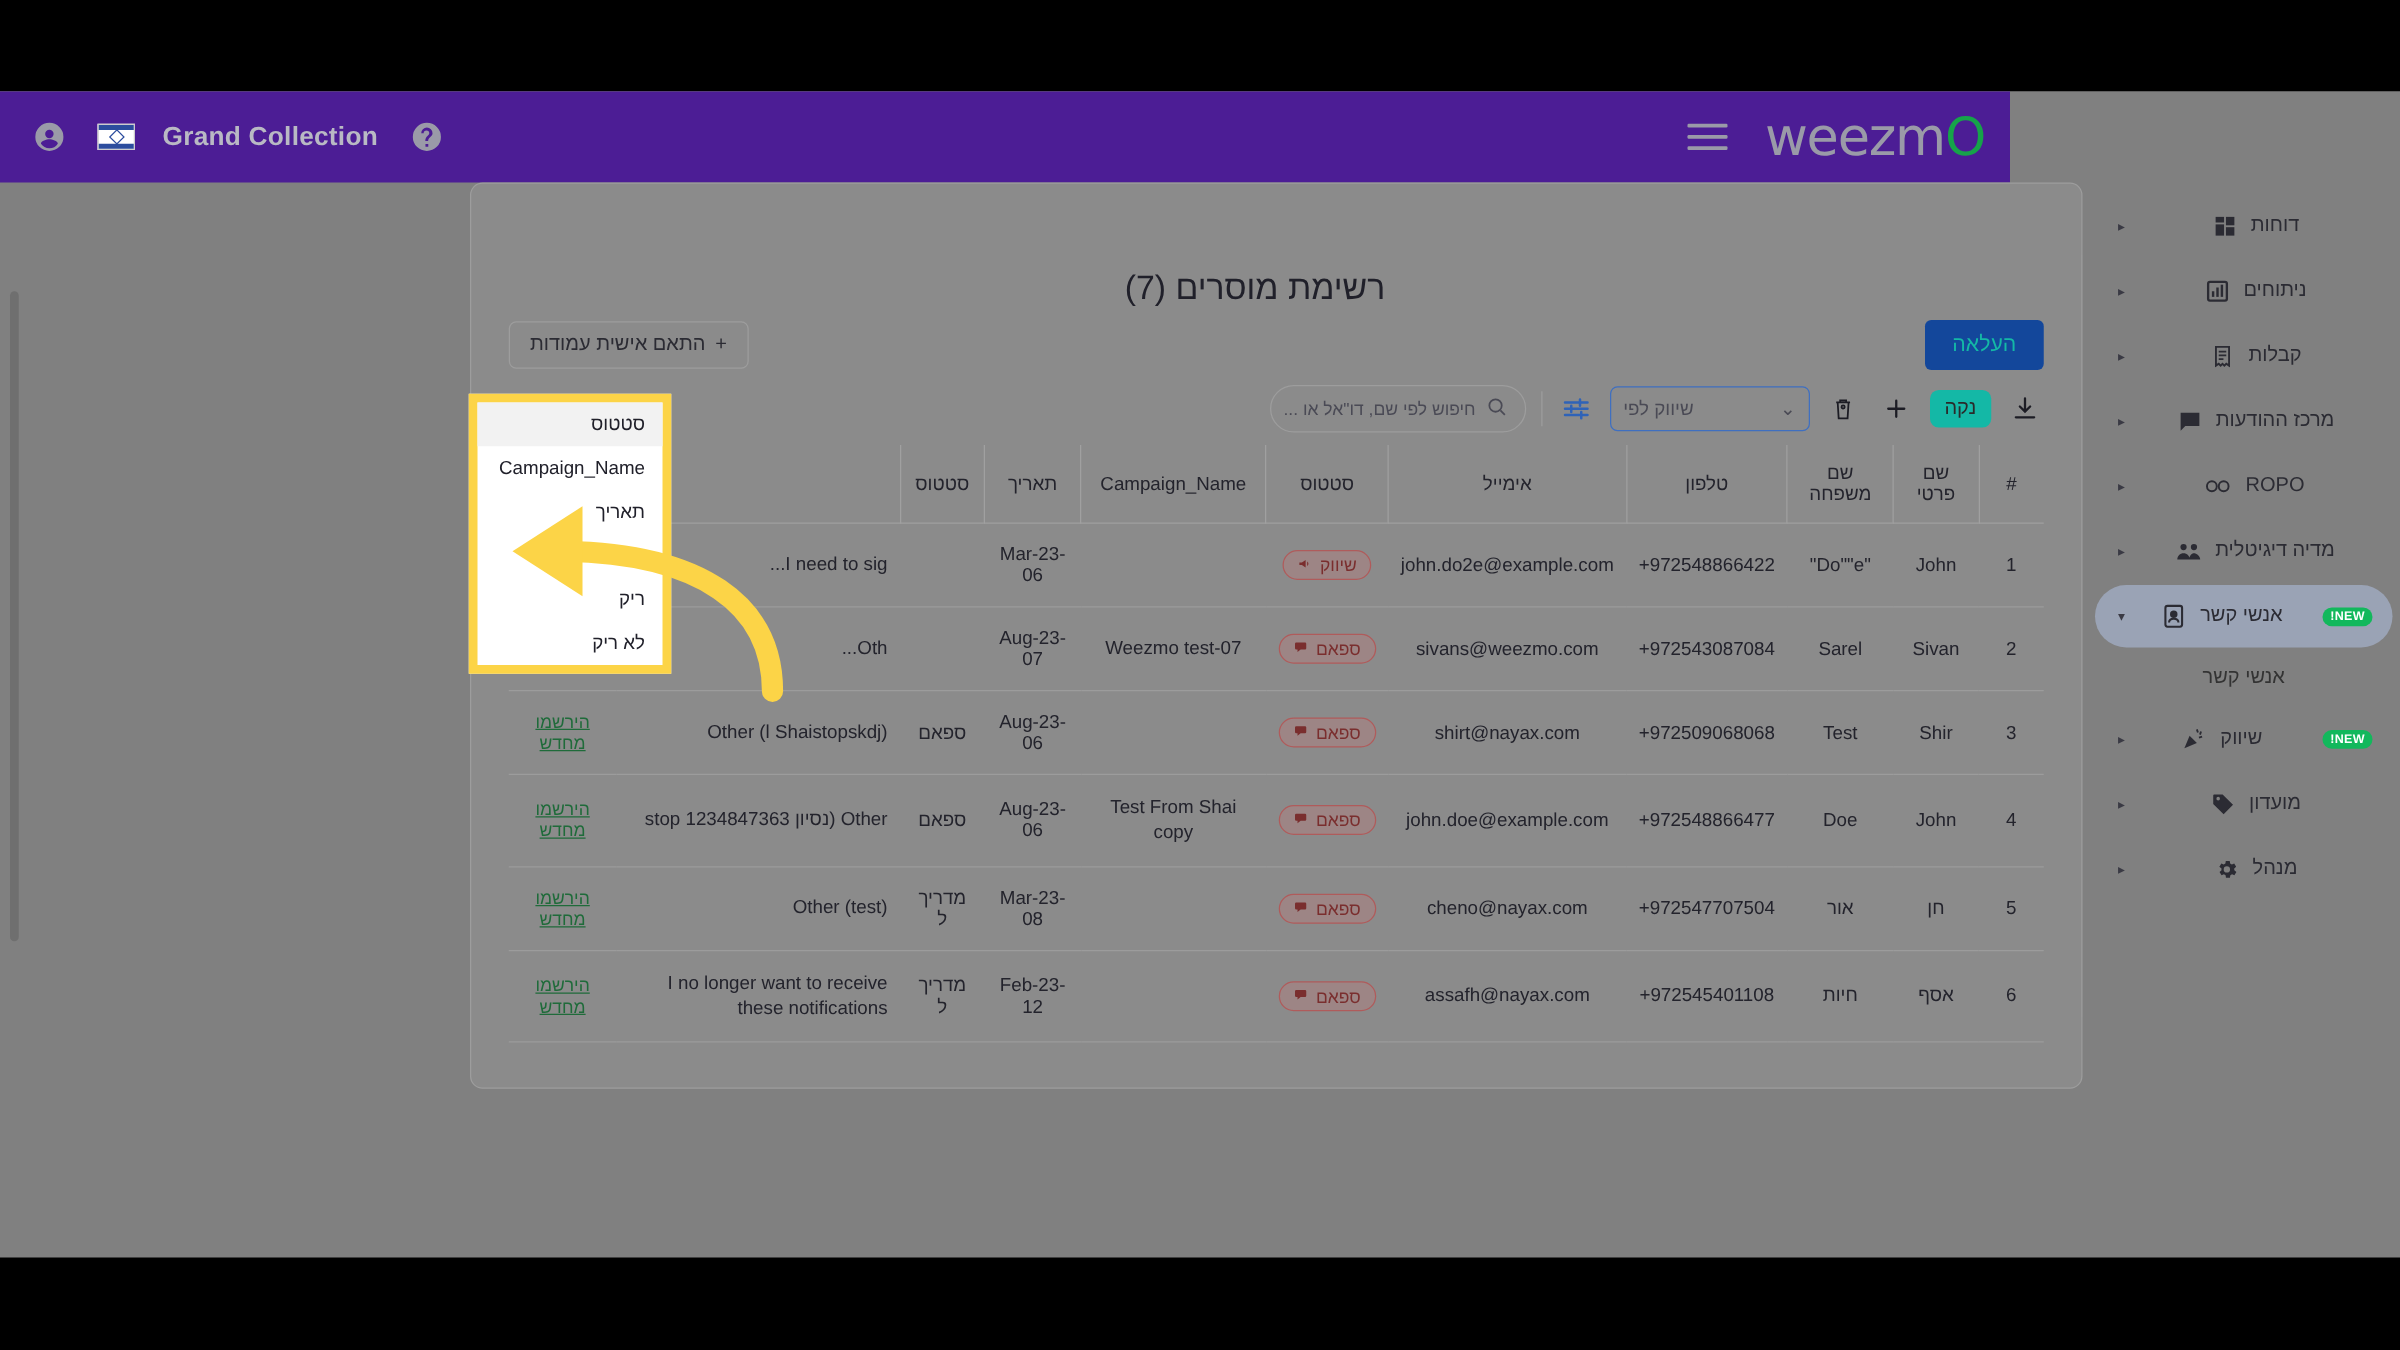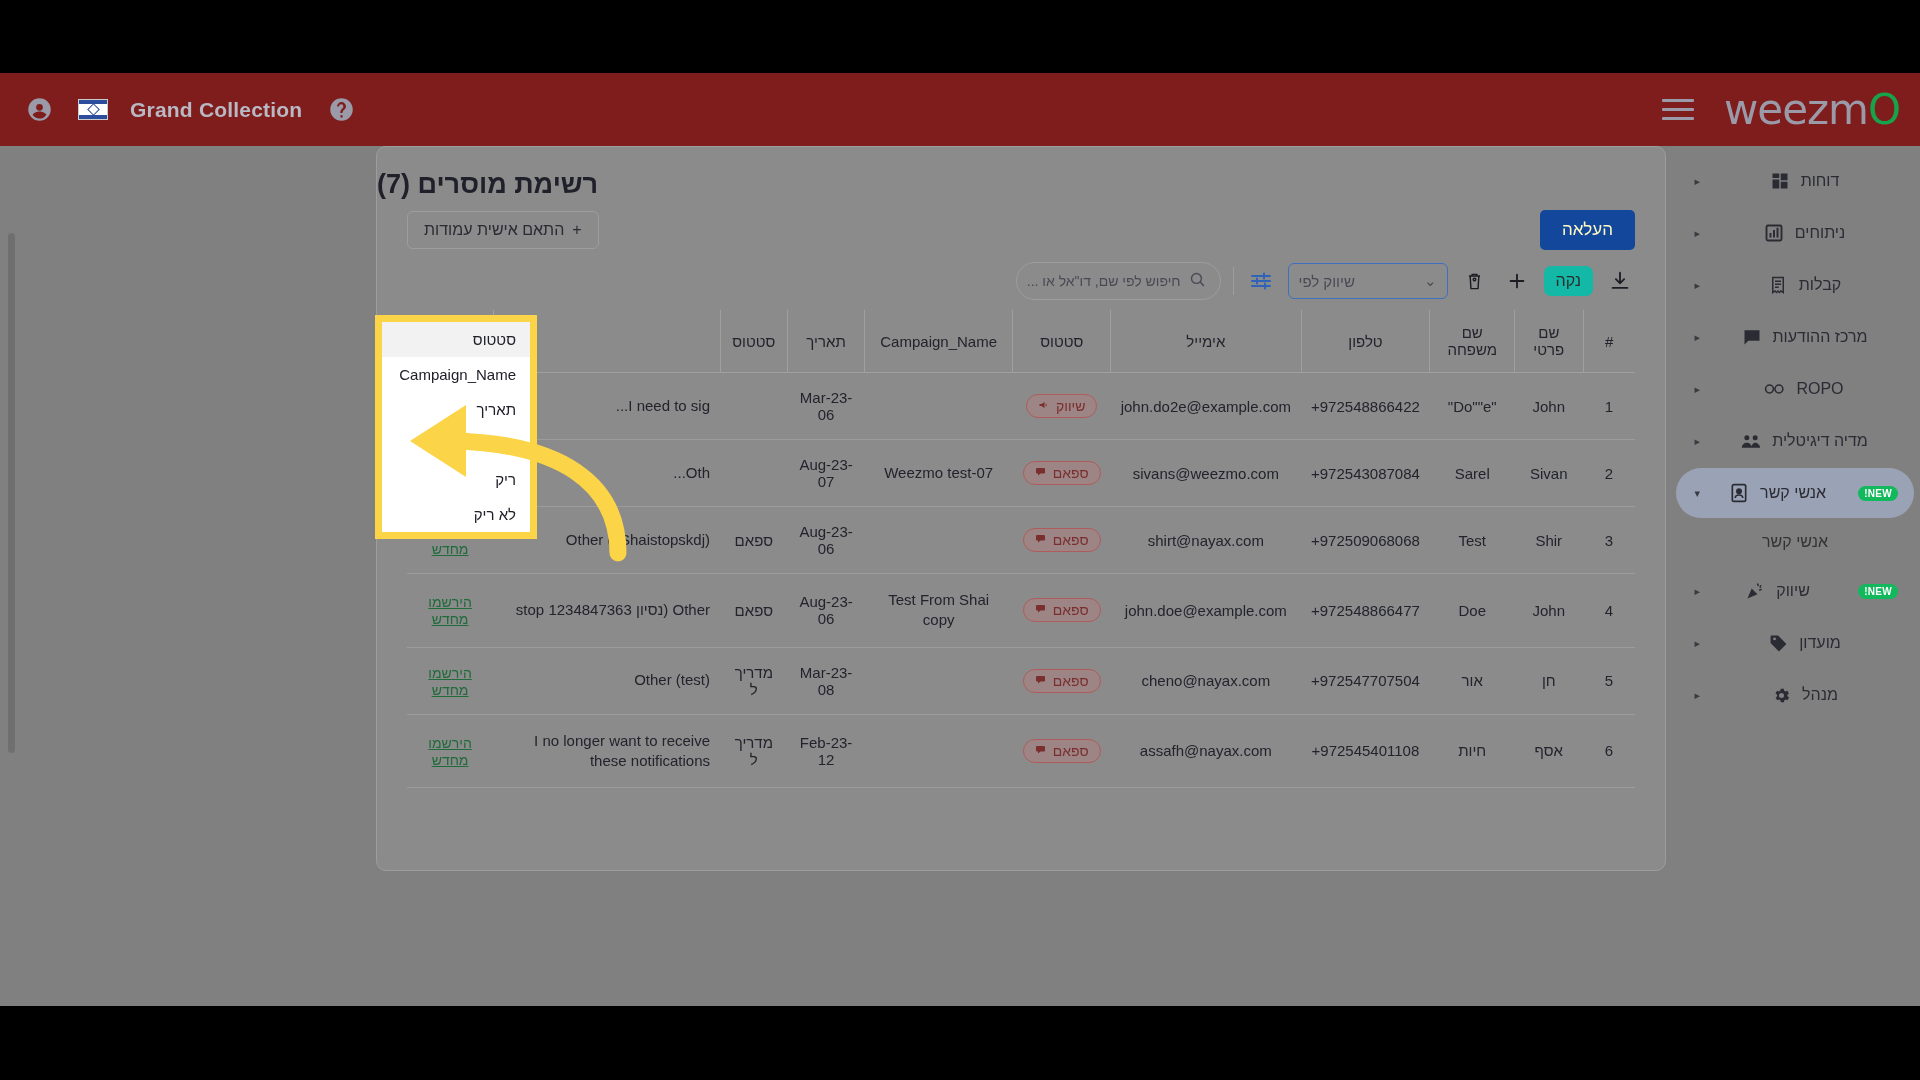--- a/index.html
+++ b/index.html
@@ -16,22 +16,22 @@
     position: absolute;
     left: 0; top: 73px;
     width: 1920px; height: 933px;
     background: #808080;
     overflow: hidden;
   }
 
   
   #topbar {
     position: absolute; left: 0; top: 0;
-    width: 1920px; height: 73px;
-    background: #7f1d1d;
+    width: 1608px; height: 73px;
+    background: #4c1d95;
     display: flex; align-items: center;
     direction: ltr;
   }
   .tb-left { display: flex; align-items: center; gap: 22px; padding-left: 22px; }
   .tb-icon-btn {
     width: 34px; height: 34px;
     display: flex; align-items: center; justify-content: center;
     color: #9a9aa8;
   }
   .tb-icon-btn svg { display: block; }
@@ -95,30 +95,30 @@
   
   #card {
     position: absolute; right: 254px; top: 73px;
     width: 1290px; height: 725px;
     background: #8b8b8b;
     border: 1px solid #9d9d9d;
     border-radius: 10px;
     overflow: hidden;
   }
   #page-title {
-    text-align: left; font-size: 27px; color: #20202a;
-    padding: 22px 34px 4px 0; font-weight: bold;
+    text-align: center; font-size: 27px; color: #20202a;
+    padding: 22px 34px 4px 0; font-weight: normal; margin-top: 46px;
   }
 
   .toolbar-row1 {
     display: flex; align-items: center; justify-content: space-between;
     padding: 6px 30px 0 30px;
   }
   #upload-btn {
-    background: #13479b; color: #fef9c3; border: none;
+    background: #13479b; color: #14b8a6; border: none;
     font-size: 17px; padding: 10px 22px; border-radius: 5px;
     cursor: pointer; font-family: inherit;
   }
   #customize-cols {
     border: 1px solid #9d9d9d; background: transparent;
     border-radius: 6px; padding: 9px 16px; font-size: 16px;
     color: #2b2b33; cursor: pointer; display: flex; align-items: center; gap: 8px;
     font-family: inherit;
   }
 

